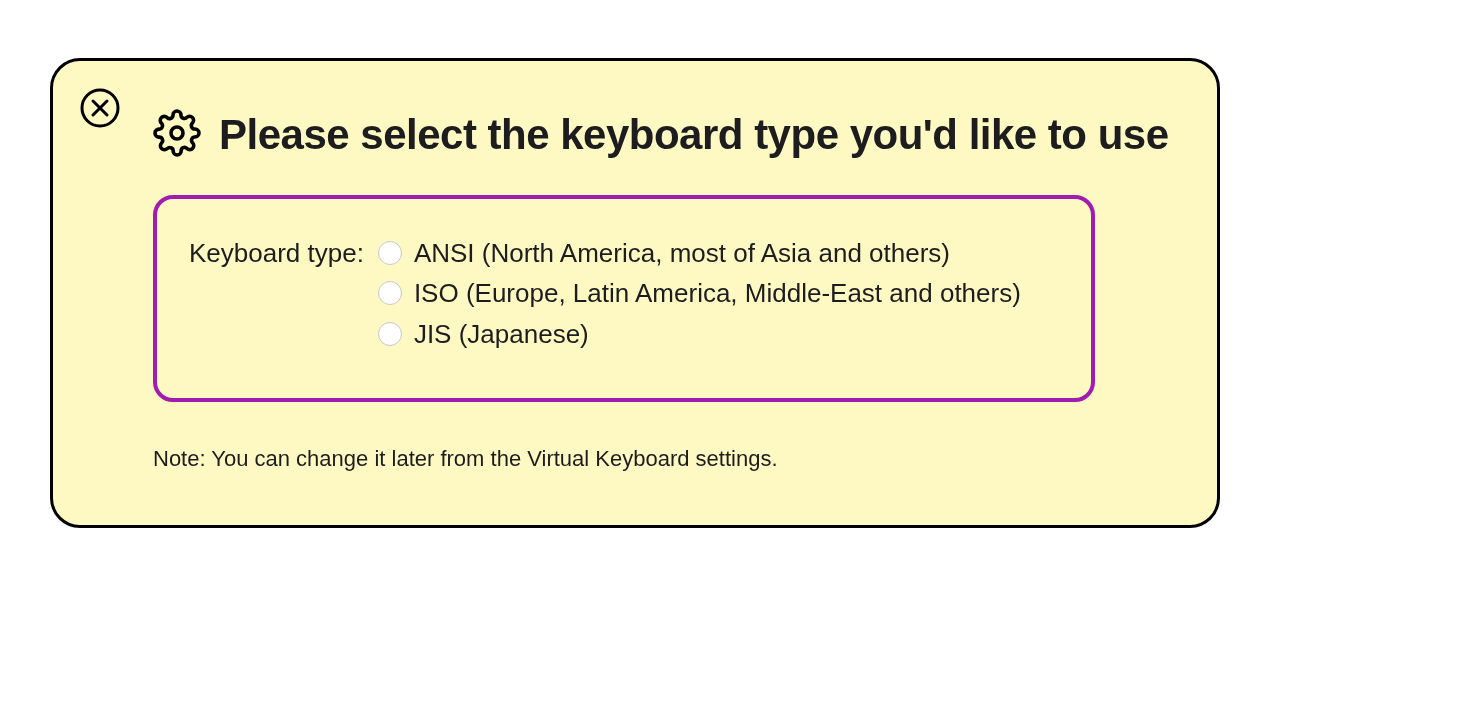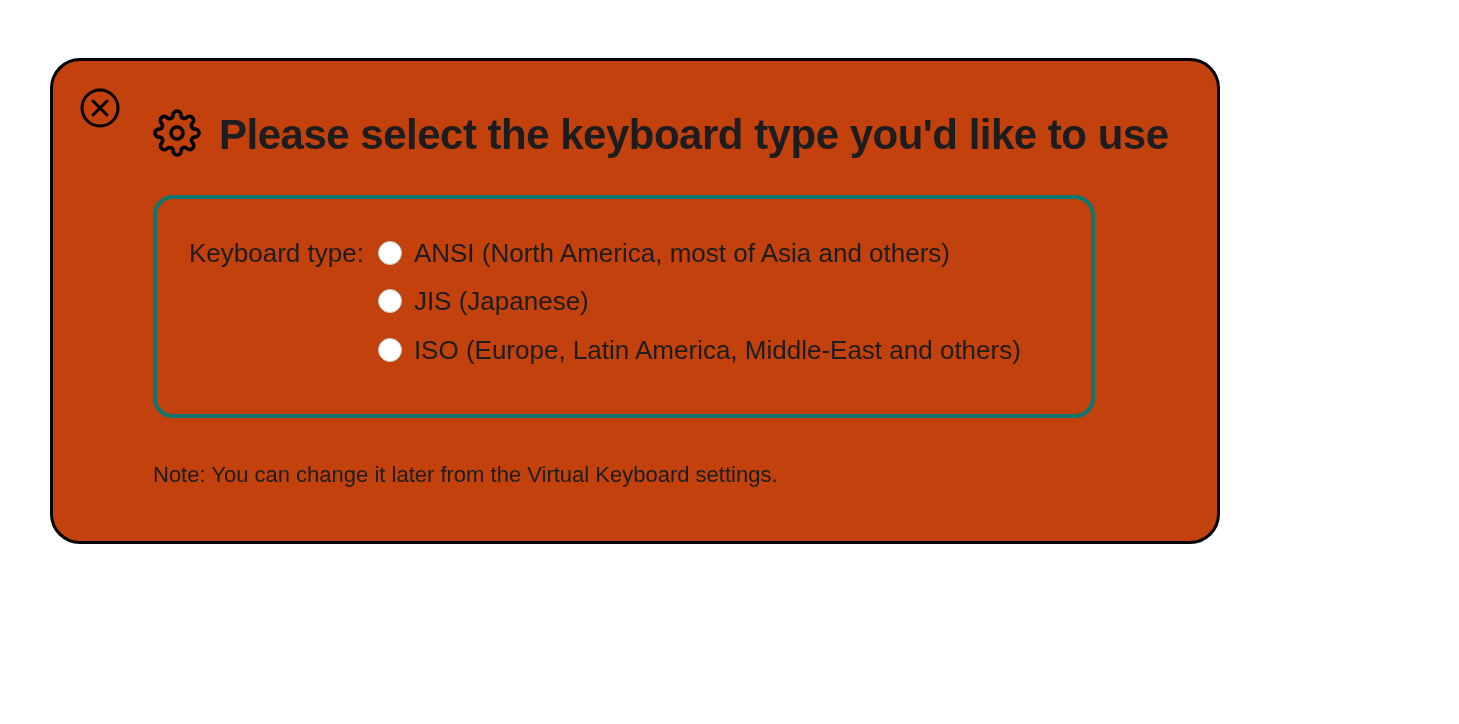--- a/index.html
+++ b/index.html
@@ -15,21 +15,21 @@
       position: relative;
     }
     .dialog {
       position: absolute;
       left: 50px;
       top: 58px;
       width: 1170px;
       border: 3px solid #000;
       border-radius: 30px;
       padding: 30px 40px 50px 40px;
-      background: #c2410c;
+      background: #fef9c3;
     }
     .close-btn {
       position: absolute;
       left: 26px;
       top: 26px;
       cursor: pointer;
     }
     .close-btn svg {
       display: block;
     }
@@ -51,41 +51,40 @@
       letter-spacing: -0.5px;
     }
     .description {
       font-size: 26px;
       color: #1d1d1f;
       line-height: 1.38;
       margin-bottom: 40px;
       max-width: 1000px;
     }
     .highlight-box {
-      border: 4px solid #0f766e;
+      border: 4px solid #a21caf;
       border-radius: 20px;
       padding: 34px 32px 44px 32px;
       width: 942px;
       margin-bottom: 42px;
     }
     .radio-form {
       display: flex;
       align-items: flex-start;
       gap: 14px;
     }
     .form-label {
       font-size: 26px;
       color: #1d1d1f;
       line-height: 1.55;
       white-space: nowrap;
     }
     .radio-options {
       display: flex;
       flex-direction: column;
-      gap: 8px;
     }
     .radio-option {
       display: flex;
       align-items: center;
       gap: 12px;
       cursor: pointer;
     }
     .radio-circle {
       width: 24px;
       height: 24px;
@@ -134,25 +133,25 @@
     <div class="highlight-box">
       <div class="radio-form">
         <span class="form-label">Keyboard type:</span>
         <div class="radio-options">
           <label class="radio-option">
             <span class="radio-circle"></span>
             <span class="radio-text">ANSI (North America, most of Asia and others)</span>
           </label>
           <label class="radio-option">
             <span class="radio-circle"></span>
-            <span class="radio-text">JIS (Japanese)</span>
+            <span class="radio-text">ISO (Europe, Latin America, Middle-East and others)</span>
           </label>
           <label class="radio-option">
             <span class="radio-circle"></span>
-            <span class="radio-text">ISO (Europe, Latin America, Middle-East and others)</span>
+            <span class="radio-text">JIS (Japanese)</span>
           </label>
         </div>
       </div>
     </div>
 
     <p class="note">Note: You can change it later from the Virtual Keyboard settings.</p>
 
   </div>
 </div>
 

